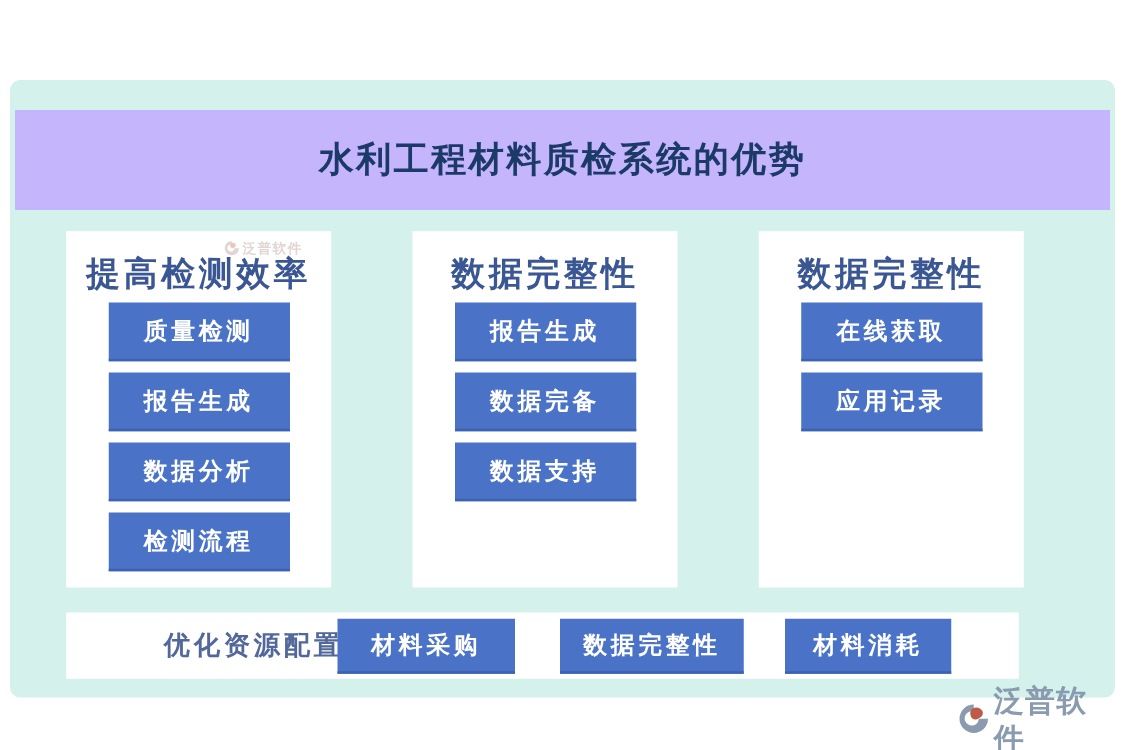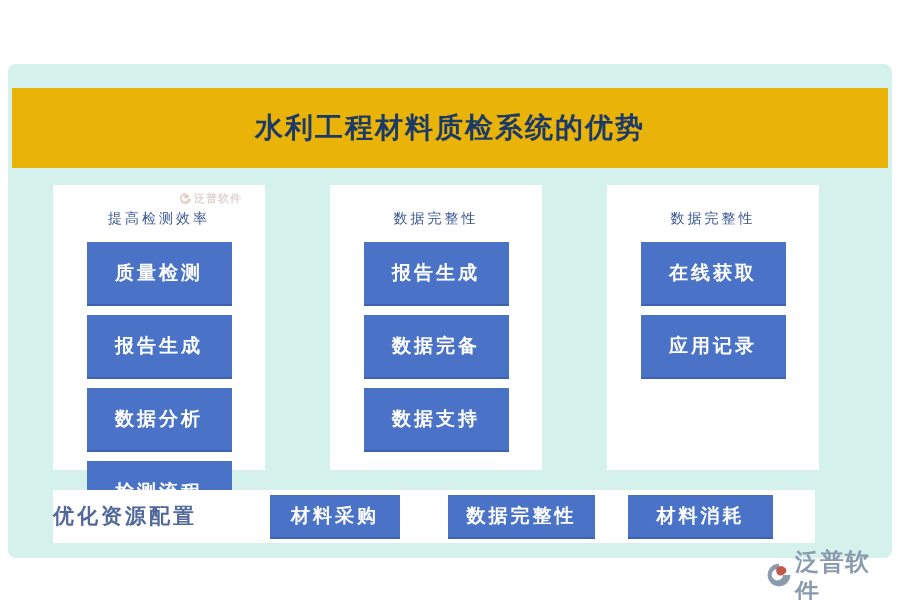--- a/index.html
+++ b/index.html
@@ -1,44 +1,44 @@
 <!DOCTYPE html>
 <html><head>
 <meta charset="utf-8">
 <style>
   html,body{margin:0;padding:0;background:#ffffff;}
   .page{position:relative;width:900px;height:600px;background:#ffffff;overflow:hidden;
         font-family:"Liberation Serif","DejaVu Serif",serif;}
   .mint-panel{position:absolute;left:8px;top:64px;width:884px;height:494px;
         background:#D4F1EC;border-radius:8px;}
-  .banner{position:absolute;left:12px;top:88px;width:876px;height:80px;background:#eab308;
+  .banner{position:absolute;left:12px;top:88px;width:876px;height:80px;background:#c4b5fd;
         display:flex;align-items:center;justify-content:center;}
   .page-title{margin:0;font-size:28px;font-weight:bold;color:#1C3A68;letter-spacing:2px;}
   .col{position:absolute;top:185px;width:212px;height:285px;background:#ffffff;}
   .col-1{left:53px;}
   .col-2{left:330px;}
   .col-3{left:607px;}
   .col-header{margin-top:20px;height:28px;line-height:28px;text-align:center;
-        font-size:14px;font-weight:normal;color:#3A5794;letter-spacing:3px;position:relative;z-index:2;}
-  .btn{width:145px;height:64px;margin:9px auto 0 auto;background:#4A73C8;
+        font-size:27px;font-weight:bold;color:#3A5794;letter-spacing:3px;position:relative;z-index:2;}
+  .btn{width:145px;height:47px;margin:9px auto 0 auto;background:#4A73C8;
         border-bottom:2px solid #3C62B0;box-sizing:border-box;
         color:#ffffff;font-size:19px;font-weight:bold;letter-spacing:3px;
         display:flex;align-items:center;justify-content:center;cursor:pointer;}
   .col .btn:first-of-type{margin-top:16px;}
   .watermark{position:absolute;left:126px;top:6px;display:flex;align-items:center;gap:2px;
         opacity:0.45;z-index:1;}
   .wm-text{font-size:11px;color:#BBA49E;font-weight:bold;letter-spacing:1px;}
   .wm-icon svg{display:block;}
   .bottom-bar{position:absolute;left:53px;top:490px;width:762px;height:53px;background:#ffffff;}
   .bottom-label{position:absolute;left:0;top:0;width:222px;height:50px;line-height:53px;
-        text-align:left;font-size:21px;font-weight:bold;color:#52689A;letter-spacing:3px;}
+        text-align:right;font-size:21px;font-weight:bold;color:#52689A;letter-spacing:3px;}
   .bb{position:absolute;top:5px;margin:0;}
-  .bb-1{left:217px;width:130px;font-family:Liberation Serif, serif;}
+  .bb-1{left:217px;width:142px;font-family:Liberation Serif, serif;}
   .bb-2{left:395px;width:147px;}
-  .bb-3{left:575px;width:145px;}
+  .bb-3{left:575px;width:133px;}
   .bb.btn{height:44px;}
   .footer{position:absolute;left:766px;top:547px;width:128px;}
   .footer-top{display:flex;align-items:center;gap:3px;}
   .brand-name{font-size:24px;font-weight:bold;color:#8A9BB0;letter-spacing:1px;line-height:30px;}
 </style>
 </head>
 <body>
 
 <div class="page">
 

